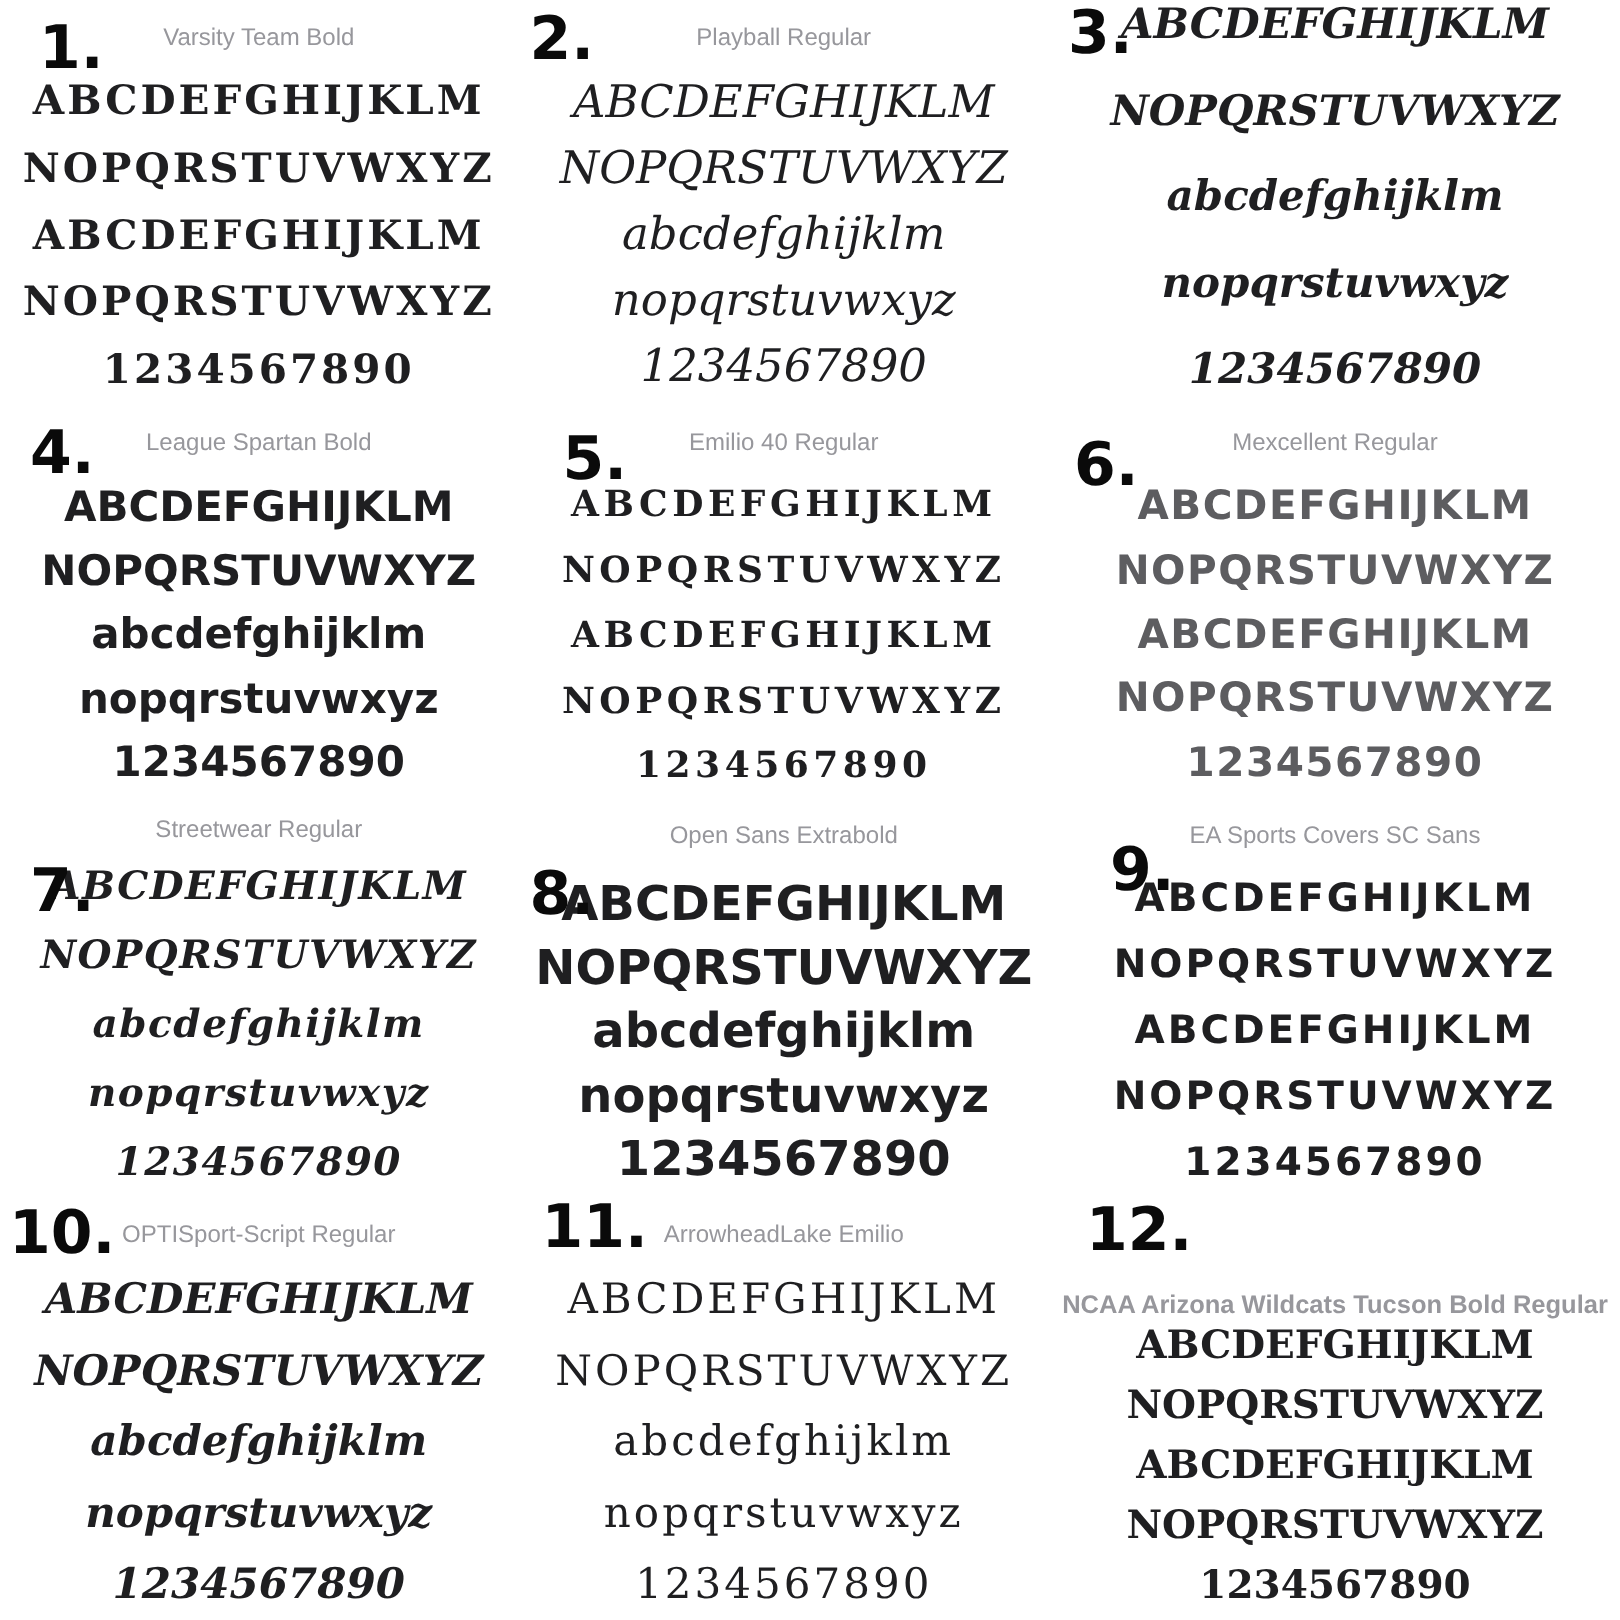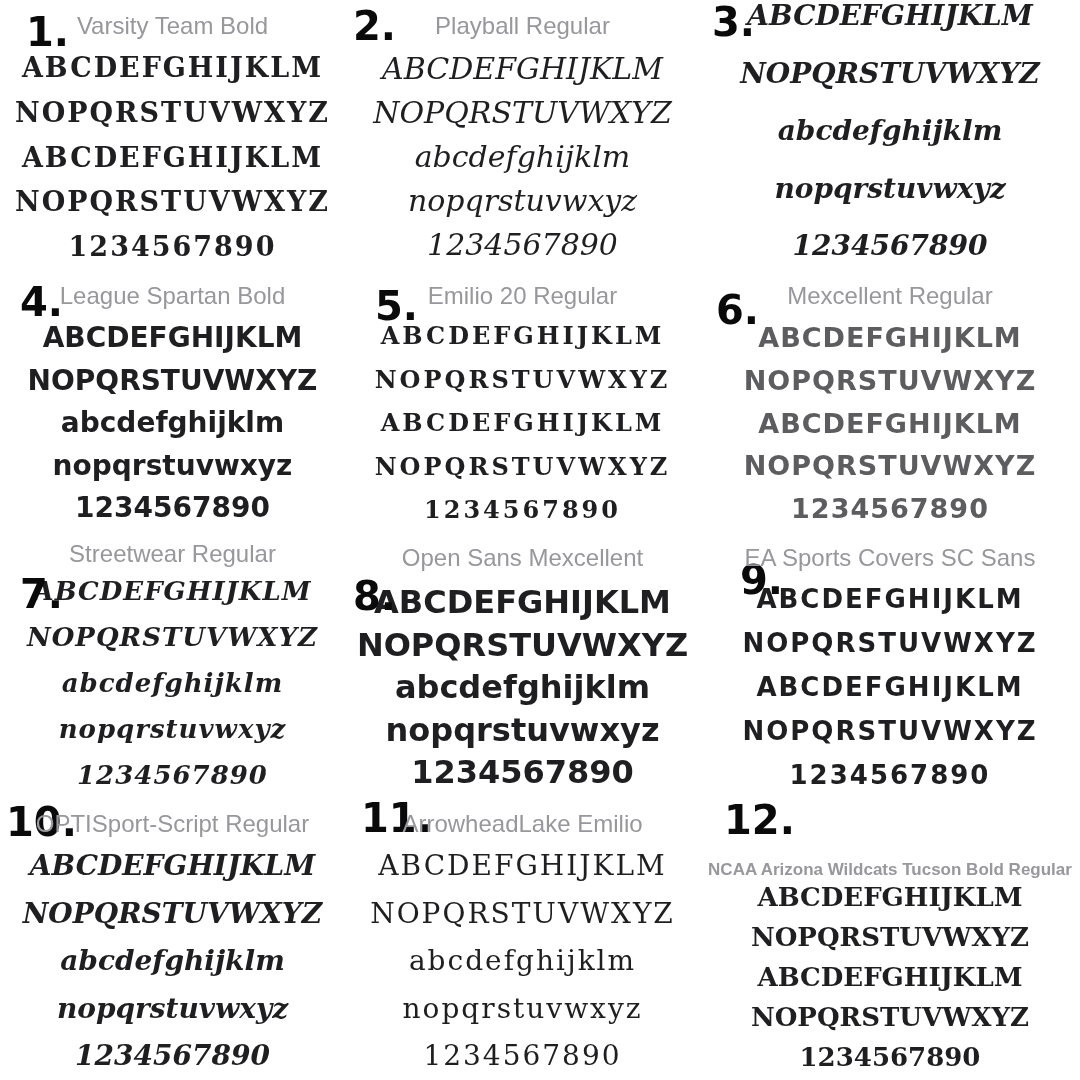--- a/index.html
+++ b/index.html
@@ -16,21 +16,21 @@
     position:absolute;
     font-family:"DejaVu Sans",sans-serif;
     font-weight:800;
     font-size:40px;
     color:#0a0a0a;
     line-height:1;
   }
   .header{position:relative;height:52px;flex:0 0 auto;display:flex;align-items:center;justify-content:center;}
   .label{
     font-family:"Liberation Sans",sans-serif;
-    font-size:24px;
+    font-size:16px;
     color:#97979c;
     text-align:center;
     white-space:nowrap;
   }
   .lines{flex:1 1 auto;display:flex;flex-direction:column;justify-content:space-between;align-items:center;padding:2px 0 10px 0;}
   .line{white-space:nowrap;color:#1f1f21;line-height:1;}
 
   
   .c1 .num{top:12px;left:26px}
   .c2 .num{top:6px;left:8px}
@@ -116,21 +116,21 @@
       <span class="line">NOPQRSTUVWXYZ</span>
       <span class="line">abcdefghijklm</span>
       <span class="line">nopqrstuvwxyz</span>
       <span class="line">1234567890</span>
     </div>
   </div>
 
   <div class="cell c5">
     <span class="num">5.</span>
     <div class="header">
-        <span class="label">Emilio 20 Regular</span>
+        <span class="label">Emilio 40 Regular</span>
       </div>
     <div class="lines s5">
       <span class="line">ABCDEFGHIJKLM</span>
       <span class="line">NOPQRSTUVWXYZ</span>
       <span class="line">ABCDEFGHIJKLM</span>
       <span class="line">NOPQRSTUVWXYZ</span>
       <span class="line">1234567890</span>
     </div>
   </div>
 
@@ -158,21 +158,21 @@
       <span class="line">NOPQRSTUVWXYZ</span>
       <span class="line">abcdefghijklm</span>
       <span class="line">nopqrstuvwxyz</span>
       <span class="line">1234567890</span>
     </div>
   </div>
 
   <div class="cell c8">
     <span class="num">8.</span>
     <div class="header">
-        <span class="label">Open Sans Mexcellent</span>
+        <span class="label">Open Sans Extrabold</span>
       </div>
     <div class="lines s8">
       <span class="line">ABCDEFGHIJKLM</span>
       <span class="line">NOPQRSTUVWXYZ</span>
       <span class="line">abcdefghijklm</span>
       <span class="line">nopqrstuvwxyz</span>
       <span class="line">1234567890</span>
     </div>
   </div>
 

